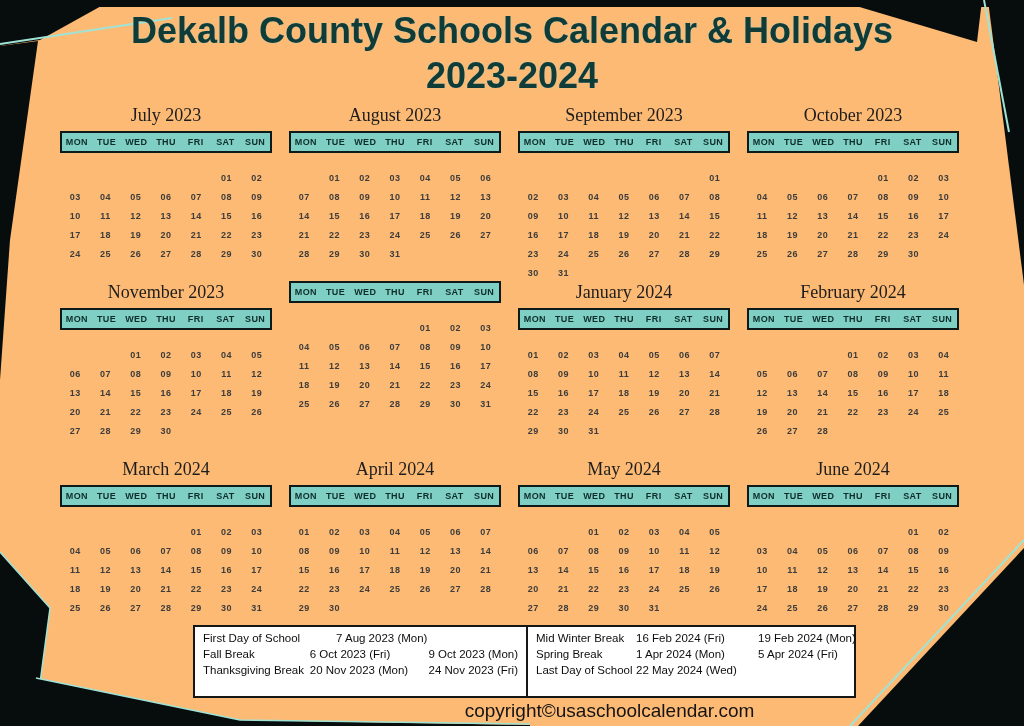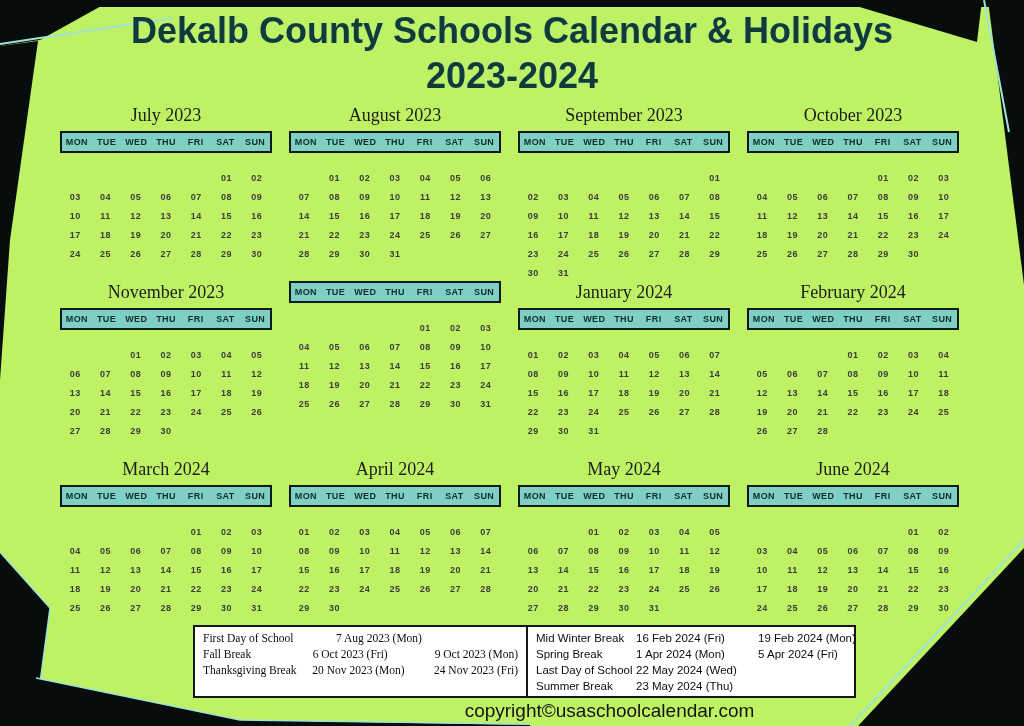--- a/index.html
+++ b/index.html
@@ -1,16 +1,16 @@
 <!DOCTYPE html>
 <html><head>
 <meta charset="utf-8">
 <style>
   html,body{margin:0;padding:0;background:#ffffff;}
-  .page{position:relative;width:1024px;height:726px;background:#bef264;overflow:hidden;
+  .page{position:relative;width:1024px;height:726px;background:#fdba74;overflow:hidden;
         font-family:"Liberation Sans",sans-serif;}
   .corners{position:absolute;left:0;top:0;width:1024px;height:726px;z-index:0;}
   .content{position:absolute;left:0;top:0;width:1024px;height:726px;z-index:1;}
 
   .title{position:absolute;top:8px;left:0;width:1024px;text-align:center;
          color:#113b37;font-size:36px;font-weight:600;line-height:45px;
          text-shadow:0 0 1px #a9ded5;}
 
   .months{position:absolute;left:60px;top:104px;display:grid;
           grid-template-columns:repeat(4,212px);column-gap:20px;
@@ -22,21 +22,21 @@
                 border:2px solid #0c1b1a;height:16px;padding:1px 0;}
   .dow{font-size:9px;font-weight:700;letter-spacing:.4px;color:#0e2d2a;
        text-align:center;line-height:16px;}
   .month-days{display:grid;grid-template-columns:repeat(7,1fr);grid-auto-rows:19px;padding-top:16px;}
   .day{font-size:9px;font-weight:700;color:#3c3c3c;text-align:center;
        letter-spacing:.5px;line-height:19px;}
 
   .holidays{position:absolute;left:193px;top:625px;width:663px;height:73px;
             border:2px solid #161616;display:flex;background:#fff;box-sizing:border-box;}
   .hcell{padding:3px 8px;box-sizing:border-box;}
-  .hcell-left{width:331px;font-family:Liberation Serif, serif;}
+  .hcell-left{width:331px;}
   .hcell-right{flex:1;border-left:2px solid #161616;}
   .hrow{display:flex;font-size:11.5px;line-height:16px;color:#0d0d0d;white-space:nowrap;}
   .hcell-left .hlabel{width:133px;}
   .hcell-left .hstart{width:148px;}
   .hcell-right .hlabel{width:100px;}
   .hcell-right .hstart{width:122px;}
 
   .footer{position:absolute;left:0;top:700px;width:1024px;text-align:center;
           font-size:19px;color:#141414;padding-left:195px;box-sizing:border-box;}
 </style>
@@ -707,23 +707,18 @@
         <div class="hrow">
           <span class="hlabel">Spring Break</span>
           <span class="hstart">1 Apr 2024 (Mon)</span>
           <span class="hend">5 Apr 2024 (Fri)</span>
         </div>
         <div class="hrow">
           <span class="hlabel">Last Day of School</span>
           <span class="hstart">22 May 2024 (Wed)</span>
           <span class="hend"></span>
         </div>
-        <div class="hrow">
-          <span class="hlabel">Summer Break</span>
-          <span class="hstart">23 May 2024 (Thu)</span>
-          <span class="hend"></span>
-        </div>
       </div>
     </div>
 
     <div class="footer">copyright©usaschoolcalendar.com</div>
   </div>
 </div>
 
 </body></html>

